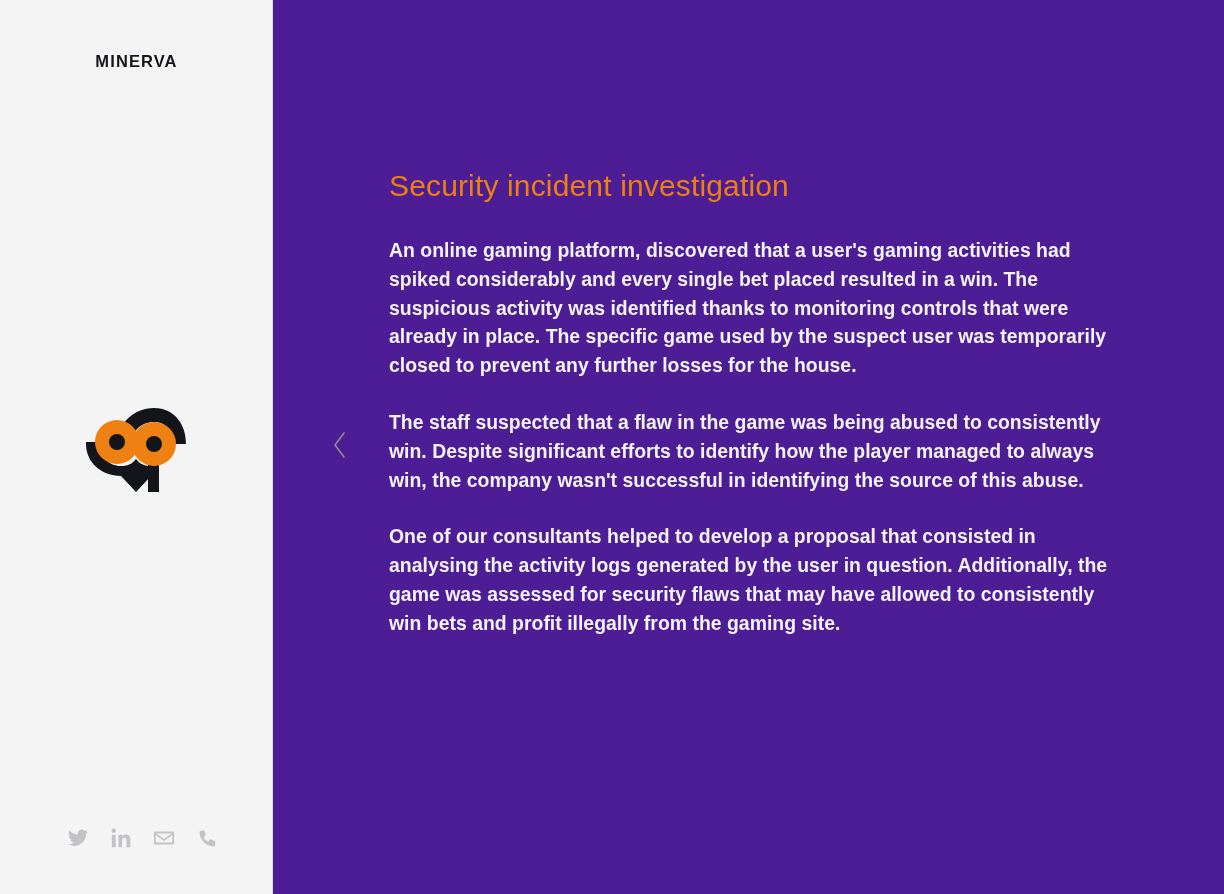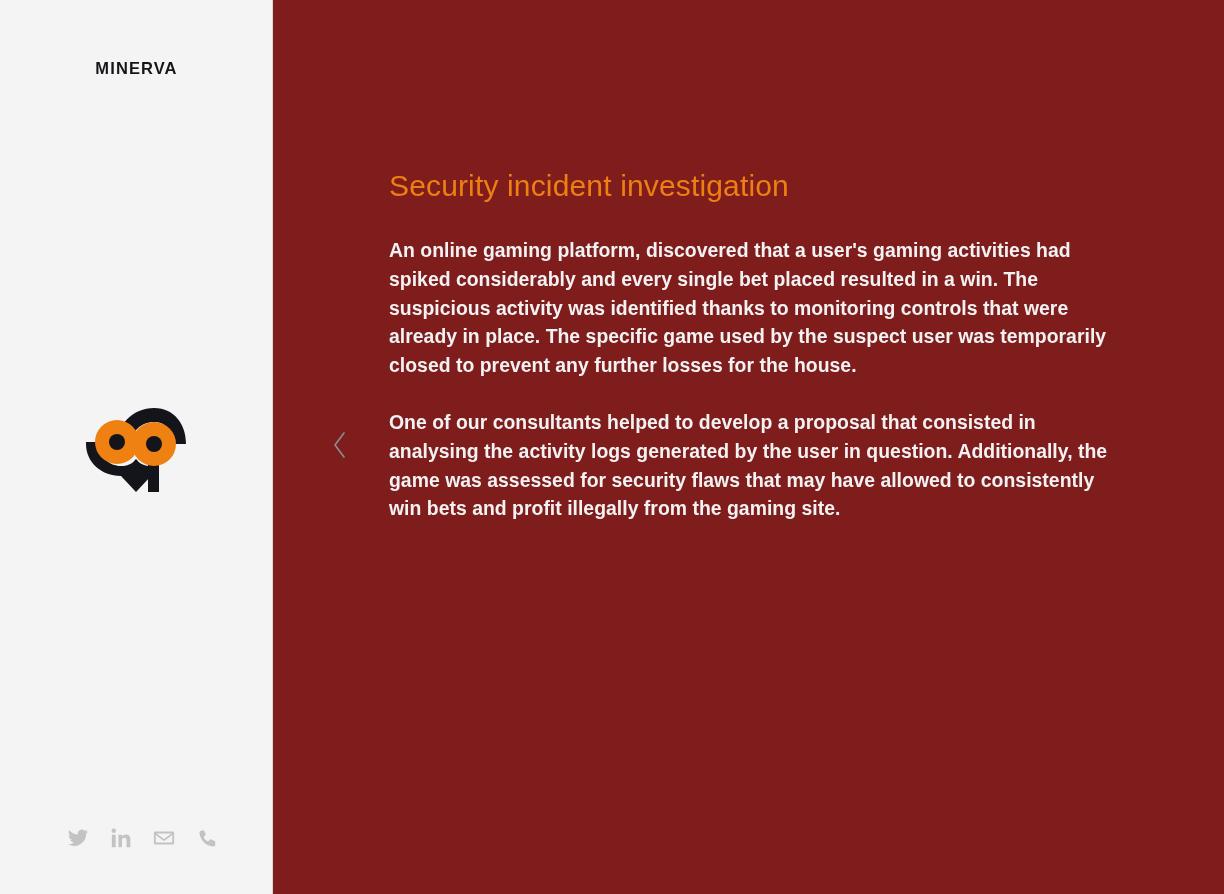--- a/index.html
+++ b/index.html
@@ -27,21 +27,21 @@
     position: relative;
     width: 273px;
     height: 894px;
     background: #f4f4f4;
     border-right: 1px solid #d8d8d8;
     flex: 0 0 273px;
   }
 
   .brand-wordmark {
     position: absolute;
-    top: 57px;
+    top: 50px;
     left: 0;
     width: 273px;
     text-align: center;
     font-family: "Liberation Sans", sans-serif;
     font-size: 16.5px;
     font-weight: 700;
     letter-spacing: 1.1px;
     color: #16161a;
     line-height: 22px;
   }
@@ -76,21 +76,21 @@
     cursor: pointer;
     text-decoration: none;
   }
   .social-link svg { display: block; }
 
   
   .content {
     position: relative;
     flex: 1 1 auto;
     height: 894px;
-    background: #7f1d1d;
+    background: #4c1d95;
   }
 
   .prev-arrow {
     position: absolute;
     left: 47px;
     top: 424px;
     width: 40px;
     height: 42px;
     display: flex;
     align-items: center;
@@ -190,19 +190,20 @@
         <polyline points="13,3 4,15 13,27"></polyline>
       </svg>
     </div>
 
     <section class="slide">
 
       <h1 class="slide-title">Security incident investigation</h1>
 
       <div class="slide-body">
         <p>An online gaming platform, discovered that a user's gaming activities had spiked considerably and every single bet placed resulted in a win. The suspicious activity was identified thanks to monitoring controls that were already in place. The specific game used by the suspect user was temporarily closed to prevent any further losses for the house.</p>
+        <p>The staff suspected that a flaw in the game was being abused to consistently win. Despite significant efforts to identify how the player managed to always win, the company wasn't successful in identifying the source of this abuse.</p>
         <p>One of our consultants helped to develop a proposal that consisted in analysing the activity logs generated by the user in question. Additionally, the game was assessed for security flaws that may have allowed to consistently win bets and profit illegally from the gaming site.</p>
       </div>
 
     </section>
   </main>
 
 </div>
 
 </body></html>

